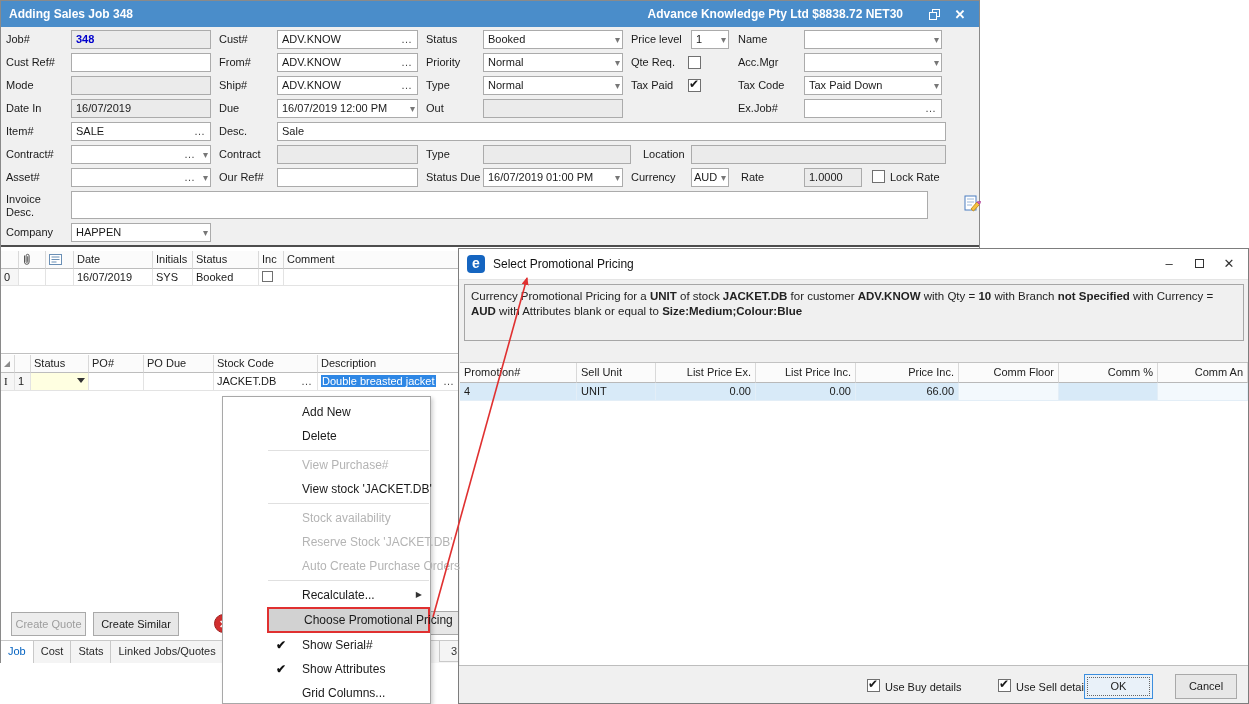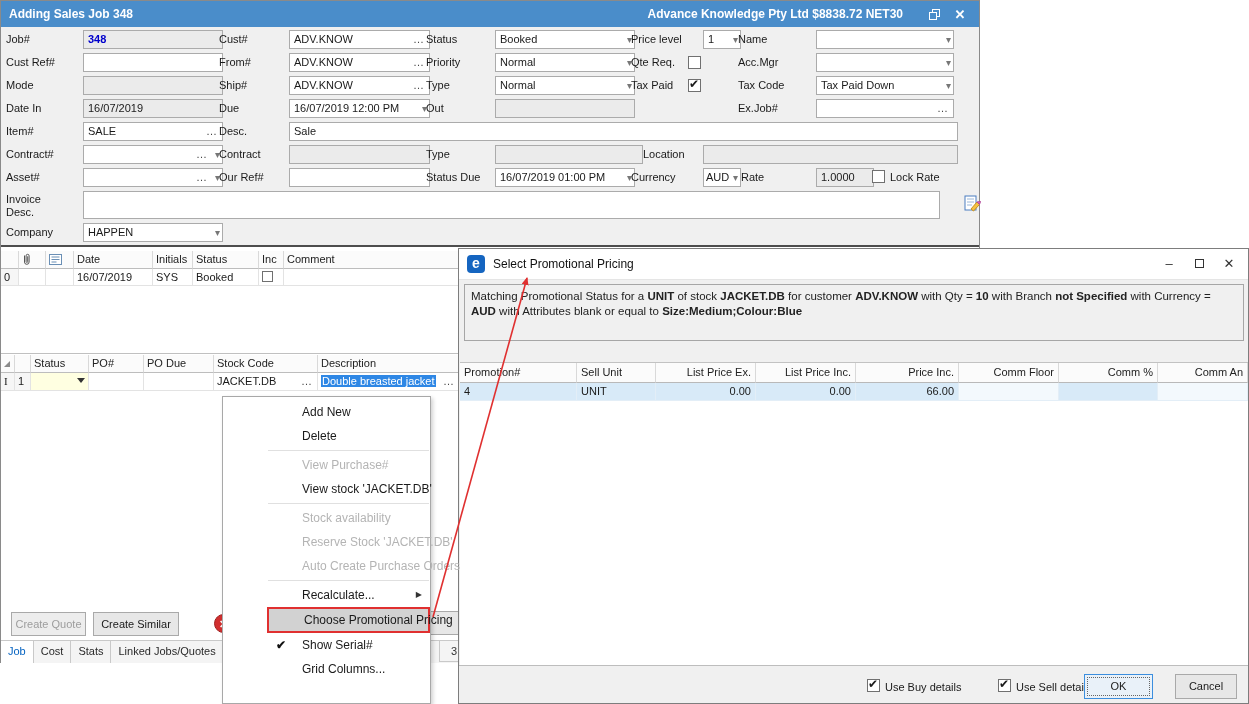--- a/index.html
+++ b/index.html
@@ -13,21 +13,21 @@
   .title-left { margin-left:8px; flex:0 0 auto; }
   .title-right { margin-left:auto; margin-right:18px; }
   .tb-ico { width:26px; height:18px; display:flex; align-items:center; justify-content:center; color:#fff; cursor:default; }
   .restore-glyph { position:relative; width:11px; height:11px; }
   .restore-glyph i { position:absolute; border:1px solid #fff; width:8px; height:8px; display:block; }
   .restore-glyph i:first-child { right:0; top:0; }
   .restore-glyph i:last-child { left:0; bottom:0; background:#4a8dca; }
   .close-glyph { font-size:13px; font-weight:bold; }
 
   .lbl { color:#1a1a1a; white-space:pre-line; line-height:13px; padding-top:3px; }
-  .fld { background:#fff; border:1px solid #ababab; height:19px; line-height:17px; padding:0 4px; white-space:nowrap; overflow:hidden;margin-left:12px; }
+  .fld { background:#fff; border:1px solid #ababab; height:19px; line-height:17px; padding:0 4px; white-space:nowrap; overflow:hidden; }
   .fld.dis { background:#ebebeb; }
   .fld .val { display:inline-block; }
   .fld.blue .val { color:#0000cc; font-weight:bold; }
   .ell { position:absolute; right:4px; top:0; line-height:17px; color:#444; letter-spacing:1px; }
   .ell::before { content:"…"; }
   .arr { position:absolute; right:2px; top:0; line-height:17px; color:#777; font-size:10px; }
   .arr::before { content:"▾"; }
   .fld.has-arr { padding-right:14px; }
   .fld.has-ell { padding-right:18px; }
   .fld.has-both { padding-right:30px; }
@@ -280,33 +280,34 @@
     <div class="mi disabled">View Purchase#</div>
     <div class="mi">View stock 'JACKET.DB'</div>
     <div class="msep"></div>
     <div class="mi disabled">Stock availability</div>
     <div class="mi disabled">Reserve Stock 'JACKET.DB'</div>
     <div class="mi disabled">Auto Create Purchase Orders</div>
     <div class="msep"></div>
     <div class="mi submenu">Recalculate...</div>
     <div class="mi hl">Choose Promotional Pricing</div>
     <div class="mi checked">Show Serial#</div>
+    <div class="mi checked">Show Attributes</div>
     <div class="mi">Grid Columns...</div>
   </div>
 
   <div class="dialog">
     <div class="dlg-title">
       <span class="dlg-ico">e</span>
       <span class="dlg-title-text">Select Promotional Pricing</span>
       <span class="dlg-btn min">–</span>
       <span class="dlg-btn"><span class="max-glyph"></span></span>
       <span class="dlg-btn" style="margin-right:4px;">✕</span>
     </div>
 
-    <div class="info-box"><span>Matching Promotional Status for a </span><b>UNIT</b><span> of stock </span><b>JACKET.DB</b><span> for customer </span><b>ADV.KNOW</b><span> with Qty = </span><b>10</b><span> with Branch </span><b> not Specified</b><span> with Currency = </span><b>AUD</b><span> with Attributes blank or equal to </span><b>Size:Medium;Colour:Blue</b></div>
+    <div class="info-box"><span>Currency Promotional Pricing for a </span><b>UNIT</b><span> of stock </span><b>JACKET.DB</b><span> for customer </span><b>ADV.KNOW</b><span> with Qty = </span><b>10</b><span> with Branch </span><b> not Specified</b><span> with Currency = </span><b>AUD</b><span> with Attributes blank or equal to </span><b>Size:Medium;Colour:Blue</b></div>
 
     <span class="cb checked abs" style="left:463px;top:346px;position:absolute;"></span>
     <span class="lbl abs chk-row-lbl" style="left:480px;top:345px;position:absolute;">Match Unit Measure</span>
     <span class="cb checked abs" style="left:661px;top:346px;position:absolute;"></span>
     <span class="lbl abs chk-row-lbl" style="left:678px;top:345px;position:absolute;">Match Attributes</span>
 
     <div class="dlg-grid-area">
       <div class="dgh" style="left:0;width:117px;">Promotion#</div>
       <div class="dgh" style="left:117px;width:79px;">Sell Unit</div>
       <div class="dgh ralign" style="left:196px;width:100px;">List Price Ex.</div>

